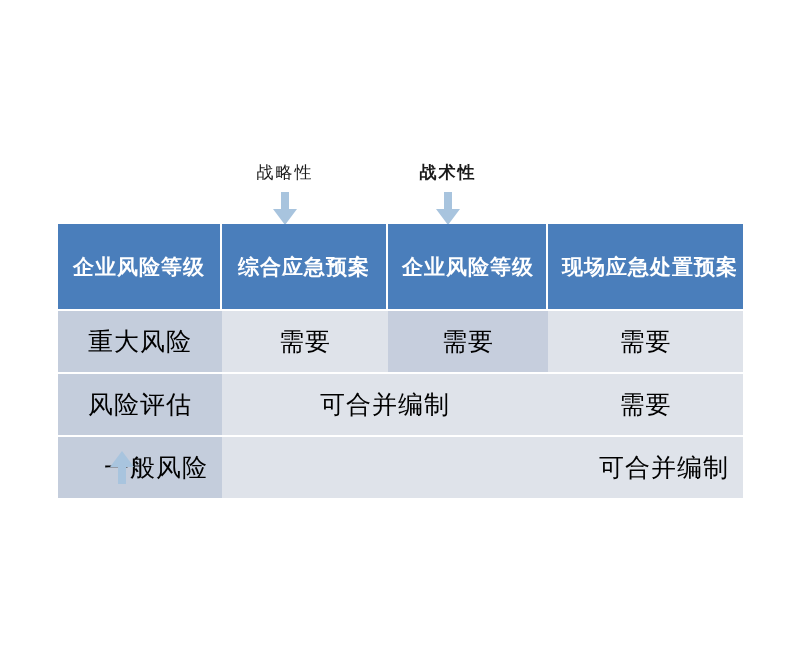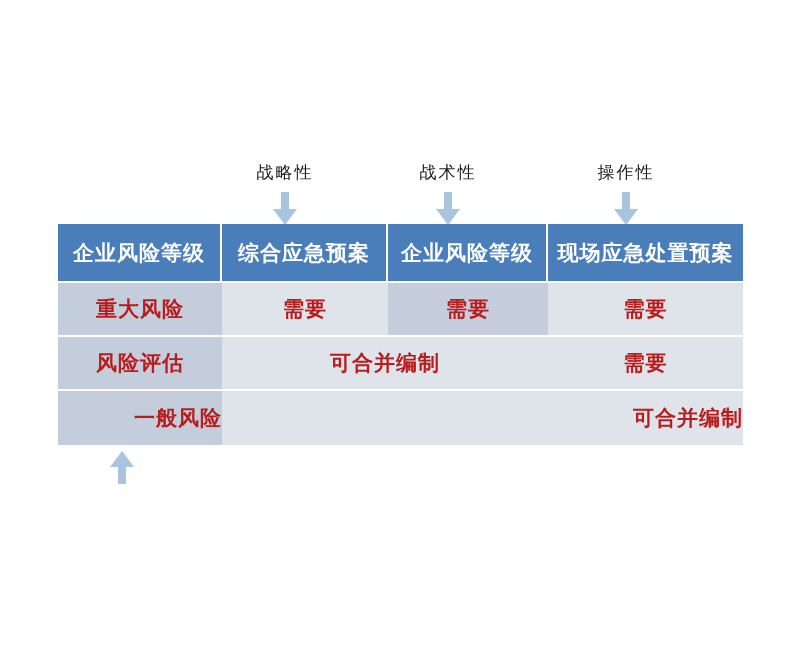--- a/index.html
+++ b/index.html
@@ -53,47 +53,46 @@
     position: absolute;
     left: 58px;
     top: 224px;
     width: 685px;
     border-collapse: separate;
     border-spacing: 0;
     table-layout: fixed;
   }
   #risk-table th,
   #risk-table td {
-    padding: 0;
+    padding: 14px;
     margin: 0;
     text-align: center;
     vertical-align: middle;
     border: none;
   }
   #risk-table thead th {
     height: 57px;
     background: #4a7ebb;
     color: #ffffff;
     font-size: 21px;
     font-weight: bold;
     letter-spacing: 1px;
     border-right: 2px solid #ffffff;
     border-bottom: 2px solid #ffffff;
     white-space: nowrap;
   }
   #risk-table thead th:last-child { border-right: none; }
 
   #risk-table tbody tr { height: 54px; }
   #risk-table tbody td {
-    font-size: 21px;
-    color: #b91c1c;
+    font-size: 25px;
+    color: #000000;
     letter-spacing: 1px;
     border-bottom: 2px solid #ffffff;
     white-space: nowrap;
-    font-weight: bold;
   }
   #risk-table tbody tr:last-child td { border-bottom: none; text-align: right; }
 
   .cell-head {
     background: #c4cddc;
     border-right: 2px solid #ffffff;
     font-size: 19px;
   }
   .cell-plain  { background: #dfe3ea; }
   .cell-accent { background: #c6cedd; }
@@ -125,37 +124,29 @@
 
   <div class="annot" style="left:215px; top:162px;">
     <div class="annot-label">战略性</div>
     <div class="arrow-wrap">
       <svg class="arrow-down" viewBox="0 0 26 34">
         <polygon points="9,0 17,0 17,17 25,17 13,33 1,17 9,17" fill="#a8c4de"></polygon>
       </svg>
     </div>
   </div>
 
-  <div class="annot" style="left:378px; top:162px;">
+  <div class="annot" style="left:378px; top:162px;font-weight:bold;">
     <div class="annot-label">战术性</div>
     <div class="arrow-wrap">
       <svg class="arrow-down" viewBox="0 0 26 34">
         <polygon points="9,0 17,0 17,17 25,17 13,33 1,17 9,17" fill="#a8c4de"></polygon>
       </svg>
     </div>
   </div>
 
-  <div class="annot" style="left:556px; top:162px;">
-    <div class="annot-label">操作性</div>
-    <div class="arrow-wrap">
-      <svg class="arrow-down" viewBox="0 0 26 34">
-        <polygon points="9,0 17,0 17,17 25,17 13,33 1,17 9,17" fill="#a8c4de"></polygon>
-      </svg>
-    </div>
-  </div>
 
   <table id="risk-table">
     <colgroup>
       <col style="width:164px">
       <col style="width:166px">
       <col style="width:160px">
       <col style="width:195px">
     </colgroup>
     <thead>
       <tr>

